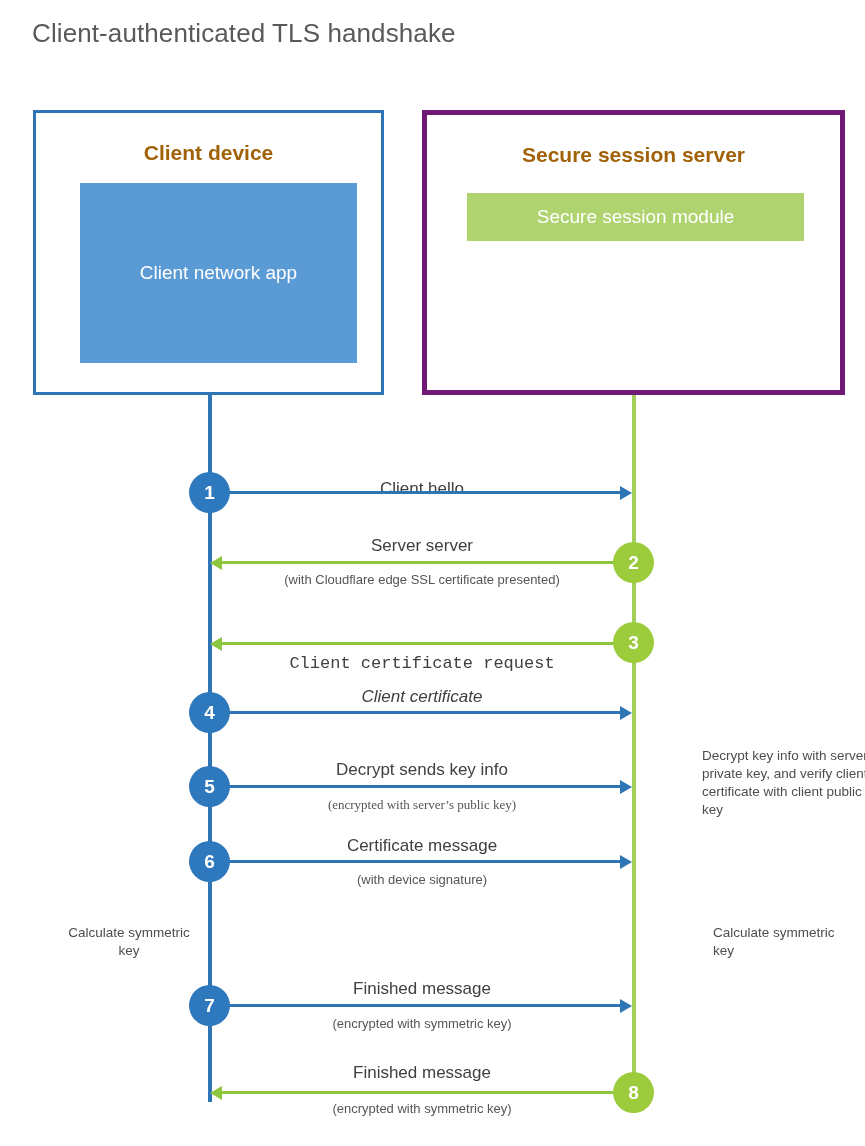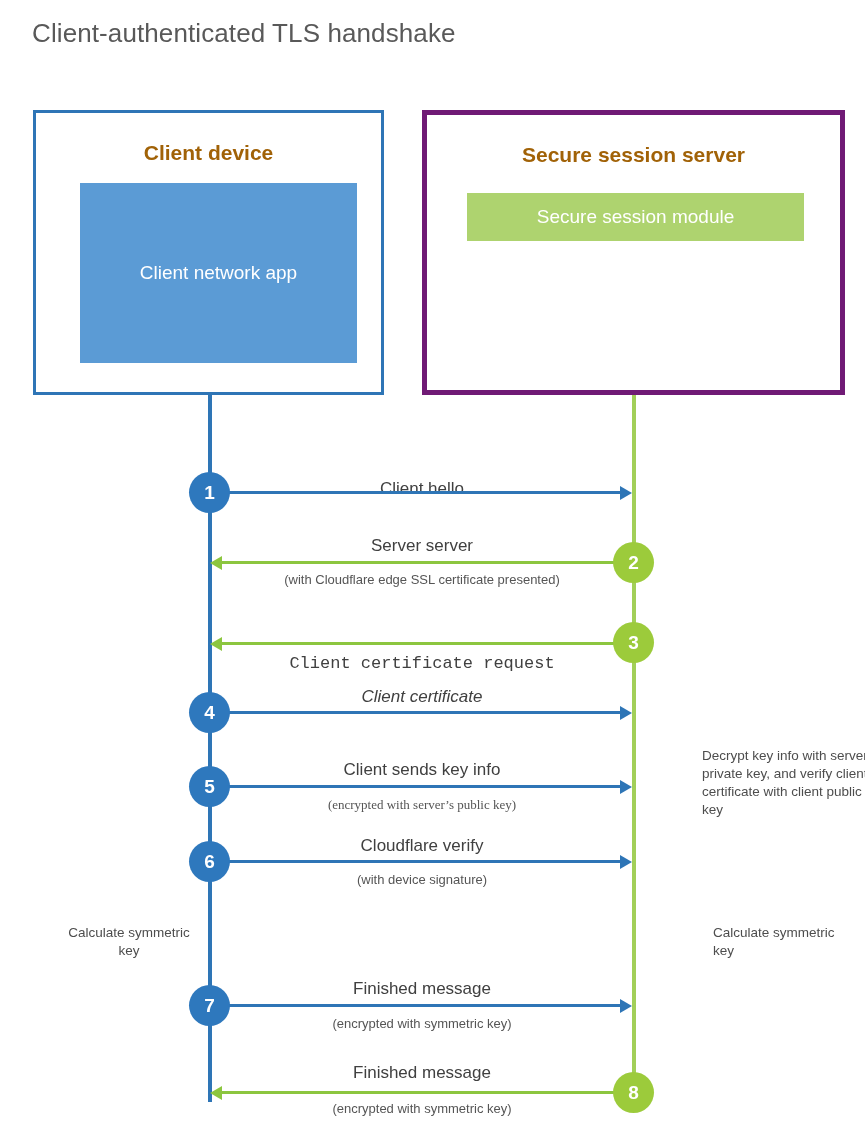--- a/index.html
+++ b/index.html
@@ -197,27 +197,27 @@
 <div class="msg-label" style="left:210px; top:654px; width:424px;font-family:Liberation Mono, monospace;">Client certificate request</div>
 <div class="arrow-line green" style="left:222px; top:642px; width:412px;"></div>
 <div class="arrow-head left green" style="left:210px; top:637px;"></div>
 <div class="step-circle green" style="left:613px; top:622px;">3</div>
 
 <div class="msg-label" style="left:210px; top:687px; width:424px;font-style:italic;">Client certificate</div>
 <div class="arrow-line blue" style="left:210px; top:711px; width:412px;"></div>
 <div class="arrow-head right blue" style="left:620px; top:706px;"></div>
 <div class="step-circle blue" style="left:189px; top:692px;">4</div>
 
-<div class="msg-label" style="left:210px; top:760px; width:424px;">Client sends key info</div>
+<div class="msg-label" style="left:210px; top:760px; width:424px;">Decrypt sends key info</div>
 <div class="arrow-line blue" style="left:210px; top:785px; width:412px;"></div>
 <div class="arrow-head right blue" style="left:620px; top:780px;"></div>
 <div class="msg-sublabel" style="left:210px; top:797px; width:424px;font-family:Liberation Serif, serif;">(encrypted with server’s public key)</div>
 <div class="step-circle blue" style="left:189px; top:766px;">5</div>
 
-<div class="msg-label" style="left:210px; top:836px; width:424px;">Cloudflare verify</div>
+<div class="msg-label" style="left:210px; top:836px; width:424px;">Certificate message</div>
 <div class="arrow-line blue" style="left:210px; top:860px; width:412px;"></div>
 <div class="arrow-head right blue" style="left:620px; top:855px;"></div>
 <div class="msg-sublabel" style="left:210px; top:872px; width:424px;">(with device signature)</div>
 <div class="step-circle blue" style="left:189px; top:841px;">6</div>
 
 <div class="side-note right-side" style="left:659px; top:747px; width:180px;">Decrypt key info with server private key, and verify client certificate with client public key</div>
 
 <div class="side-note left-side" style="left:58px; top:924px; width:142px;">Calculate symmetric key</div>
 <div class="side-note right-side" style="left:670px; top:924px; width:142px;">Calculate symmetric key</div>
 

